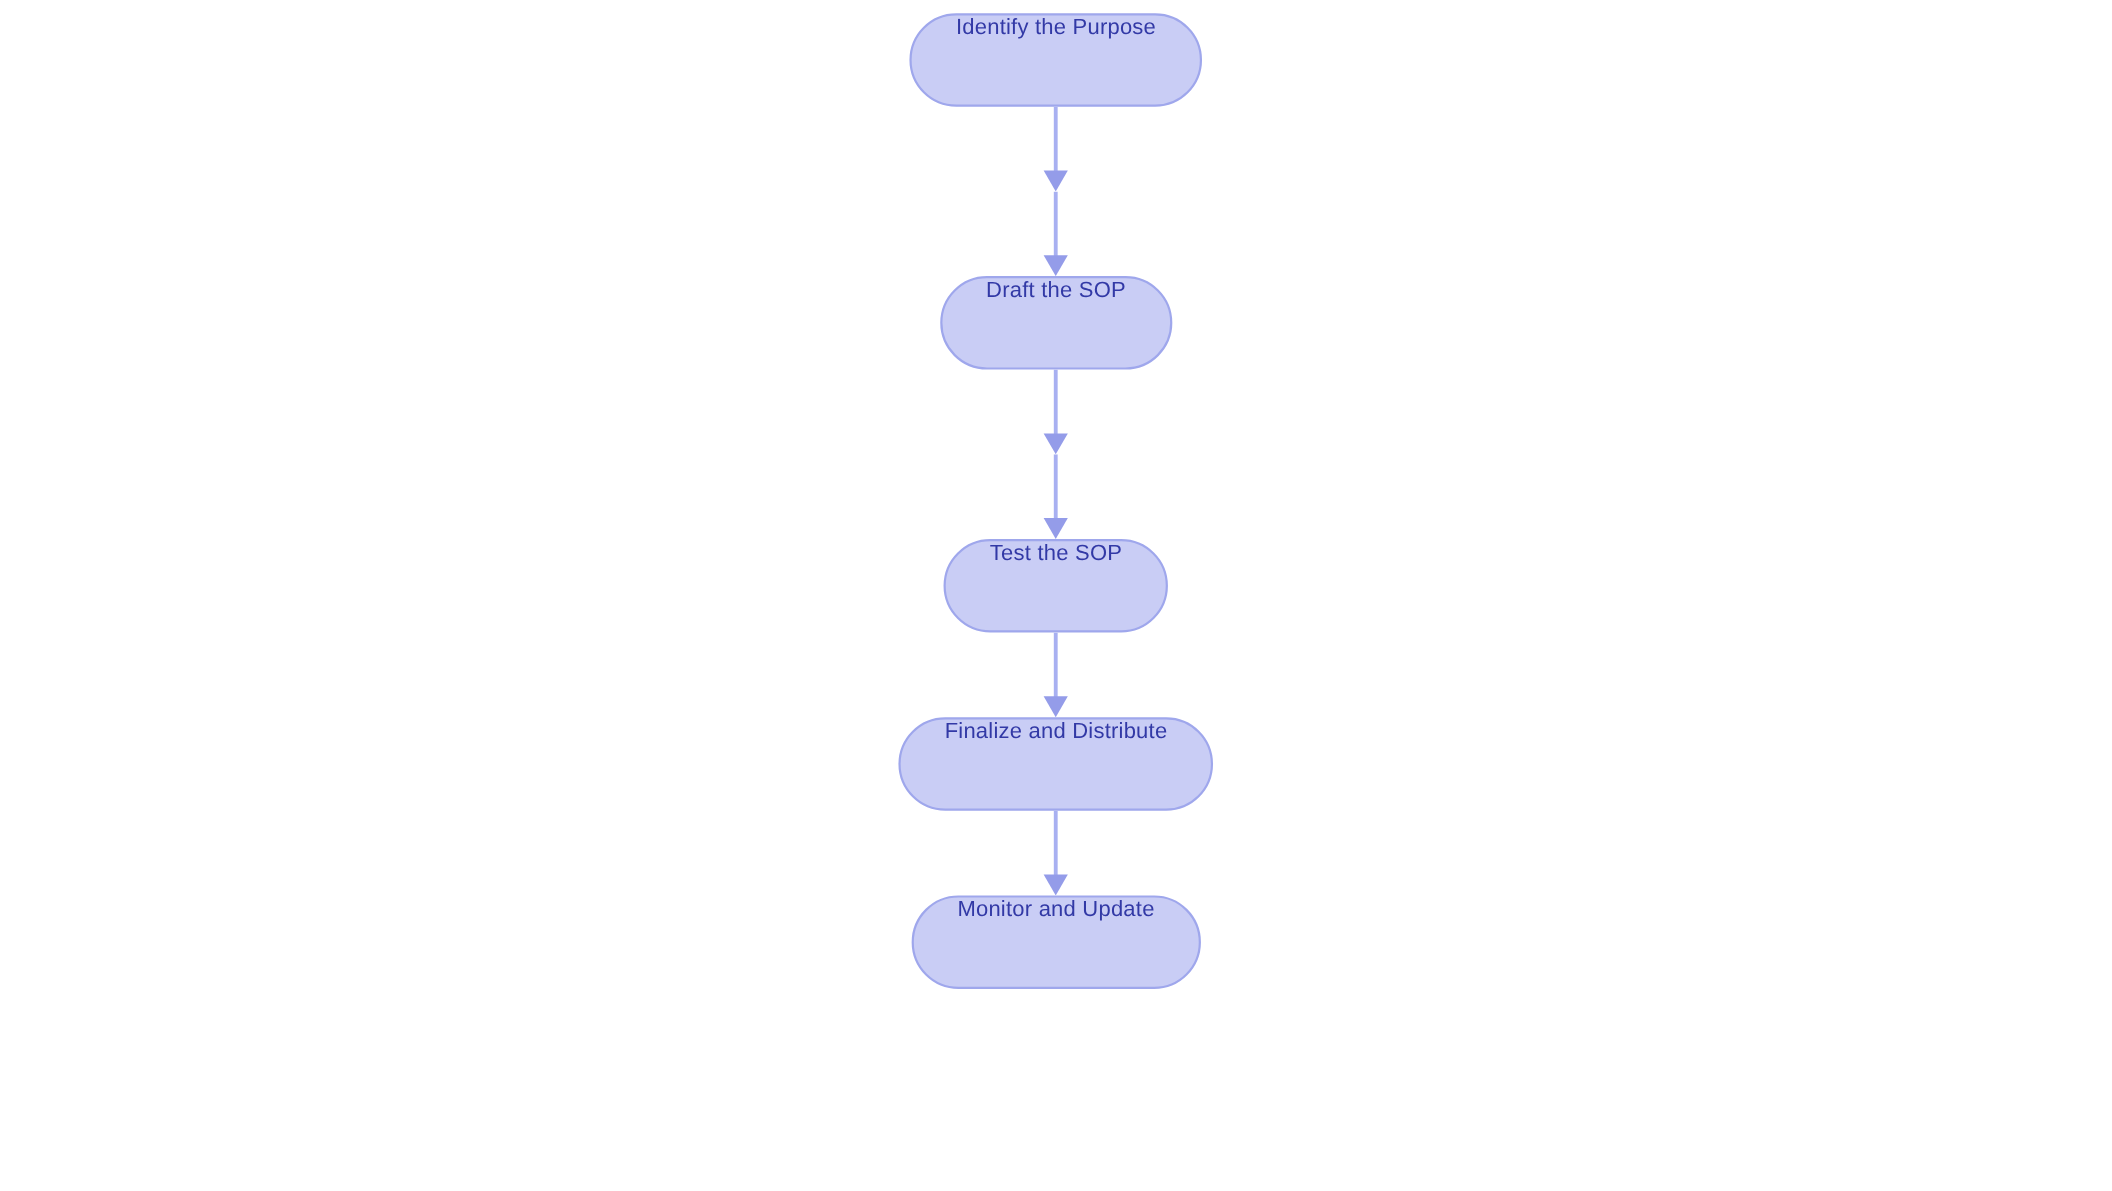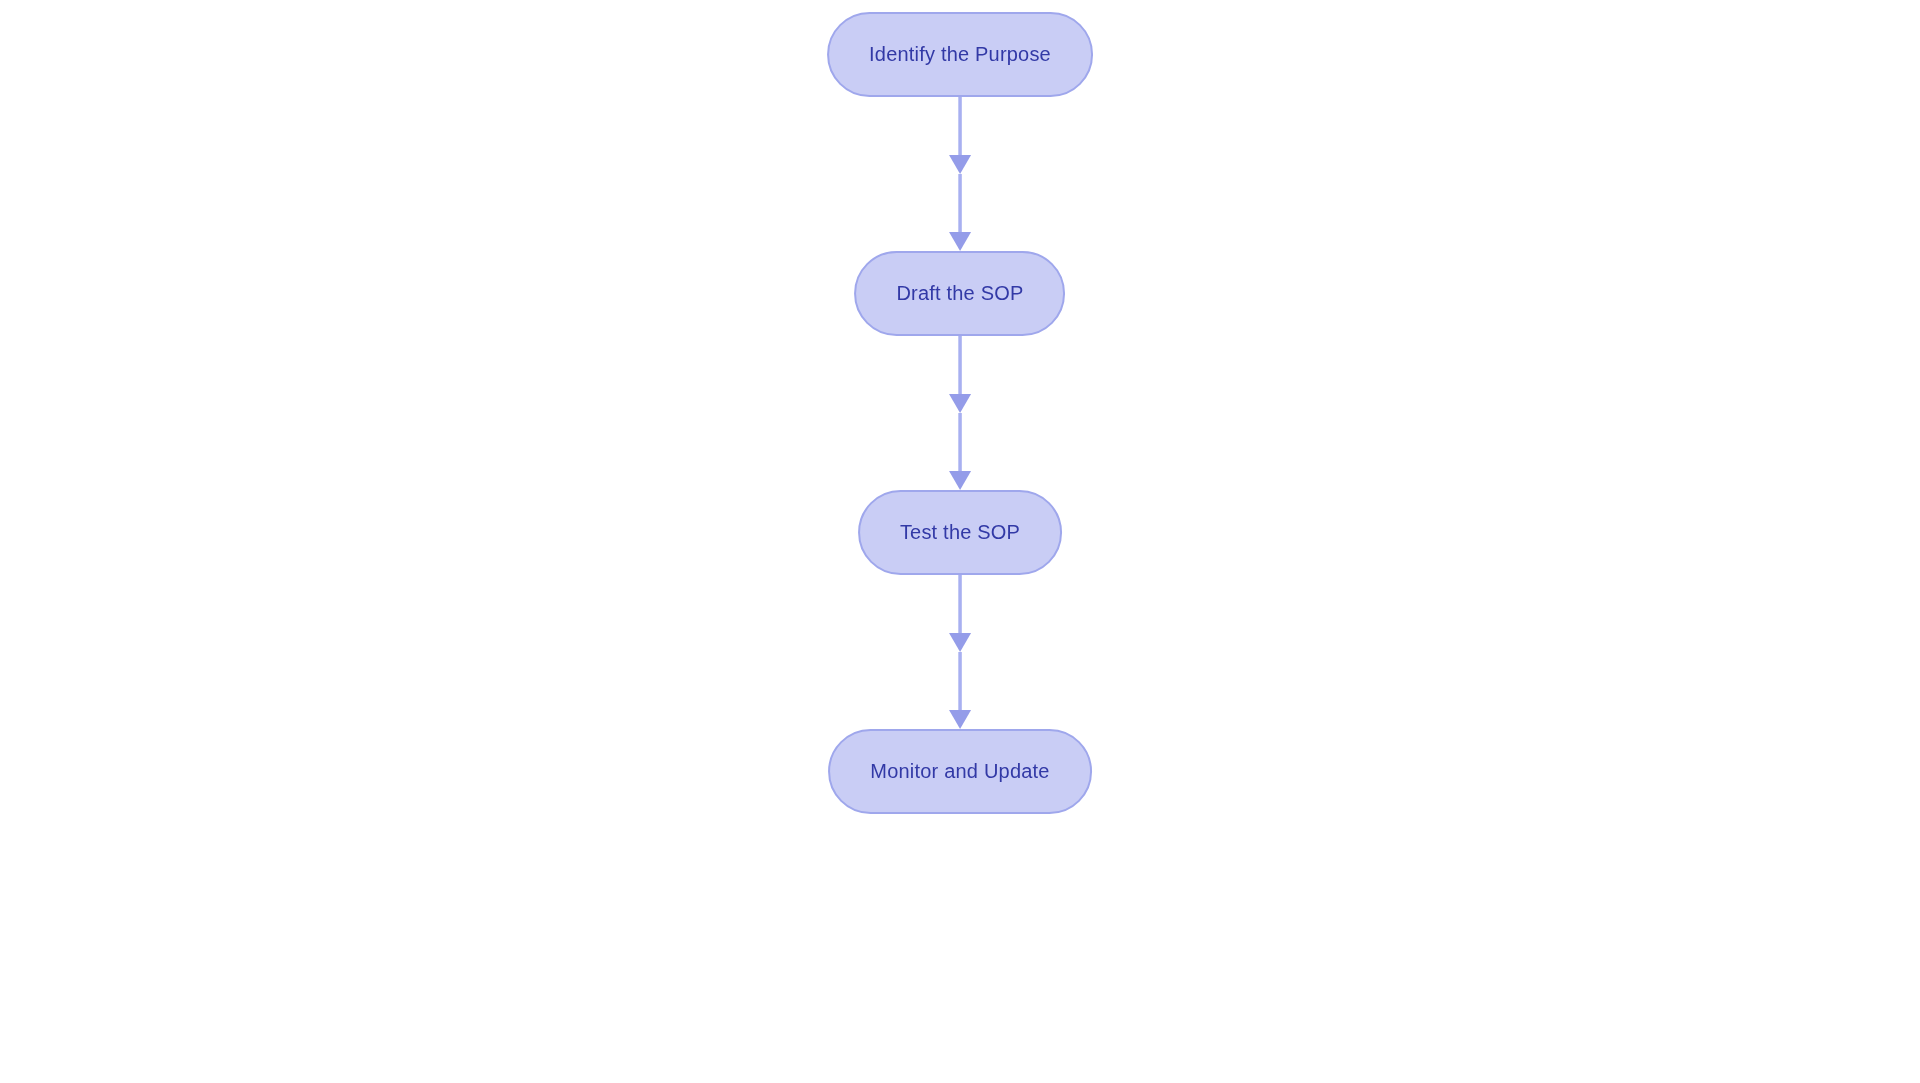--- a/index.html
+++ b/index.html
@@ -21,21 +21,20 @@
     transform: translateX(-50%);
     display: flex;
     flex-direction: column;
     align-items: center;
   }
   .node {
     box-sizing: border-box;
     height: 85px;
     padding: 0 40px;
     display: flex;
-    align-items: center;
     justify-content: center;
     background: var(--node-fill, #c9cdf5);
     border: 2px solid var(--node-border, #9fa7ec);
     border-radius: 43px;
     flex: none;
   }
   .node span {
     font-size: 20px;
     font-weight: 400;
     letter-spacing: 0.2px;
@@ -90,20 +89,23 @@
       </div>
       <div class="node">
         <span>Test the SOP</span>
       </div>
       <div class="connector">
         <svg width="24" height="77" viewBox="0 0 24 77">
           <line x1="12" y1="0" x2="12" y2="60" stroke="#a8b0f1" stroke-width="3.5"></line>
           <polygon points="1,58 23,58 12,77" fill="#949ce9"></polygon>
         </svg>
       </div>
+      <div class="node">
+        <span>Finalize and Distribute</span>
+      </div>
       <div class="connector">
         <svg width="24" height="77" viewBox="0 0 24 77">
           <line x1="12" y1="0" x2="12" y2="60" stroke="#a8b0f1" stroke-width="3.5"></line>
           <polygon points="1,58 23,58 12,77" fill="#949ce9"></polygon>
         </svg>
       </div>
       <div class="node">
         <span>Monitor and Update</span>
       </div>
     </div>

